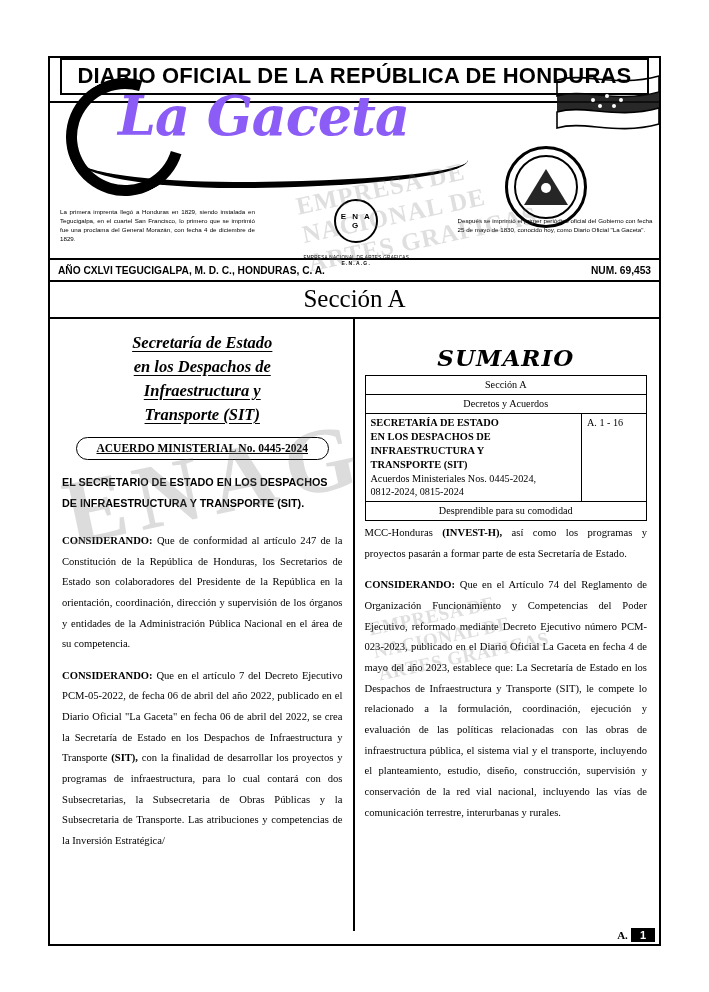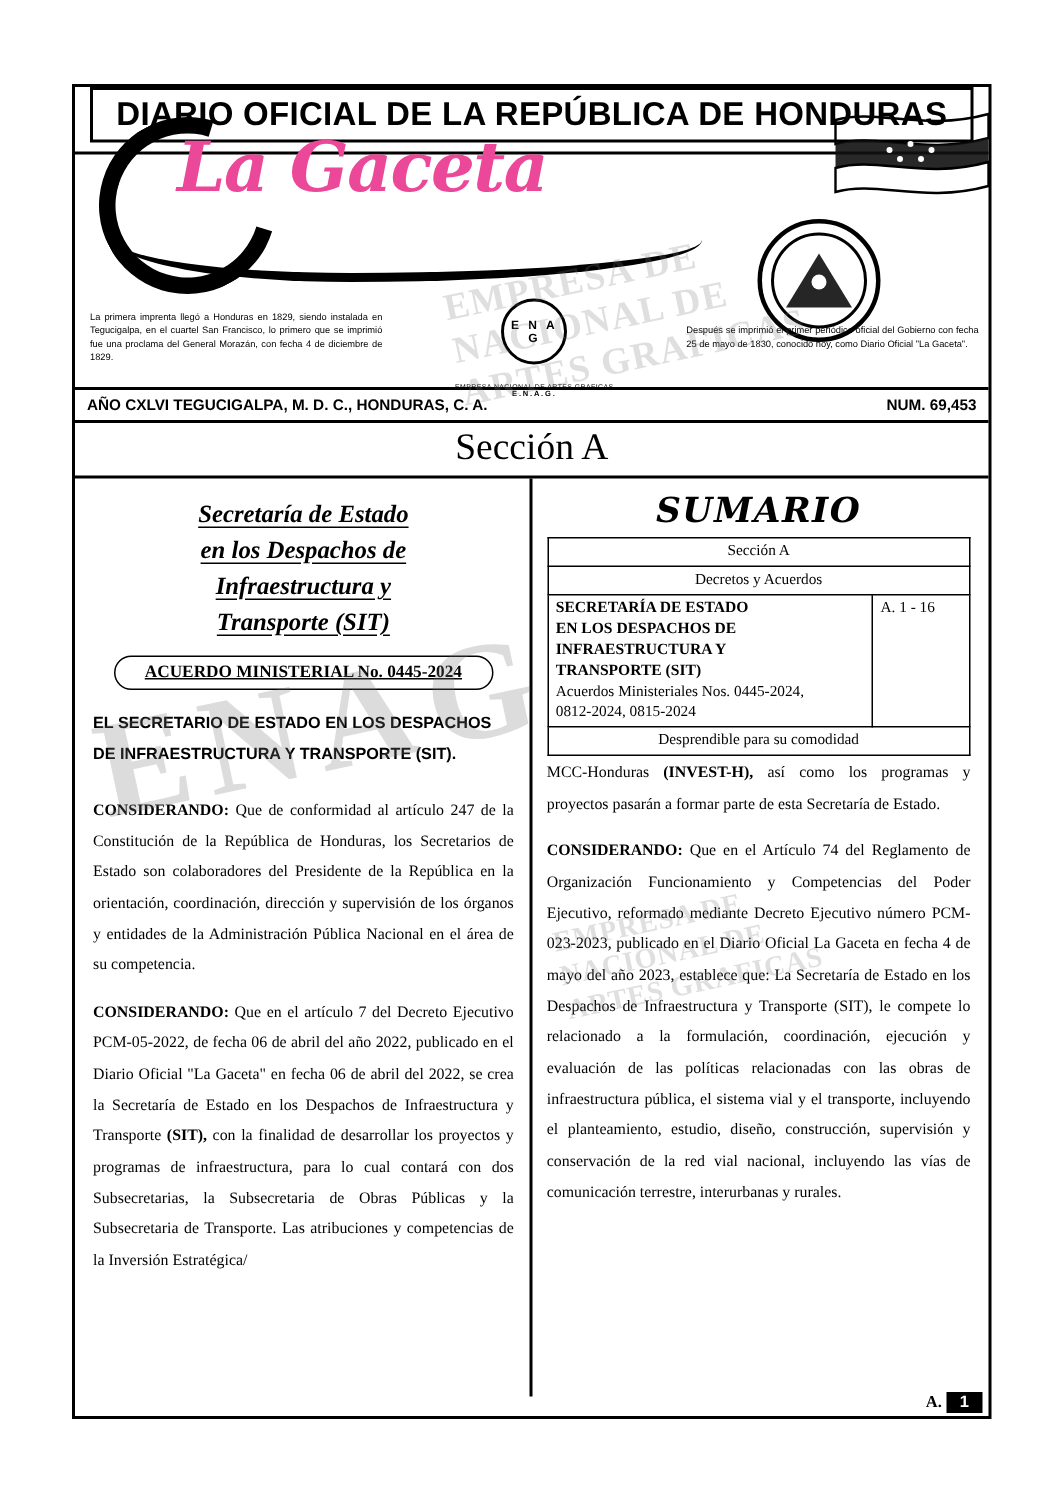--- a/index.html
+++ b/index.html
@@ -4,21 +4,21 @@
 <style>
   html,body{margin:0;padding:0;background:#d8d8d8;}
   body{font-family:"Liberation Serif", serif;}
   .page{position:relative;width:709px;height:992px;background:#ffffff;margin:0 auto;overflow:hidden;}
   .sheet{position:absolute;left:48px;top:56px;width:613px;height:890px;border:2px solid #000;background:#fff;box-sizing:border-box;}
 
   
   .masthead{position:relative;height:136px;border-bottom:0;}
   .logo-wrap{position:absolute;left:10px;top:6px;width:430px;height:120px;}
   .logo-c{position:absolute;left:6px;top:14px;width:96px;height:96px;border:11px solid #000;border-radius:50%;border-right-color:transparent;transform:rotate(-28deg);}
-  .logo-text{position:absolute;left:58px;top:20px;font-family:"DejaVu Serif", serif;font-style:italic;font-weight:700;font-size:46px;letter-spacing:-1px;color:#ec4899;white-space:nowrap;}
+  .logo-text{position:absolute;left:58px;top:20px;font-family:"DejaVu Serif", serif;font-style:italic;font-weight:700;font-size:54px;letter-spacing:-1px;color:#8b5cf6;white-space:nowrap;}
   .logo-swoosh{position:absolute;left:18px;top:96px;width:390px;height:22px;border-bottom:6px solid #000;border-radius:0 0 60% 40%/0 0 100% 100%;}
   .seal{position:absolute;left:455px;top:88px;width:82px;height:82px;border:3px solid #000;border-radius:50%;box-sizing:border-box;}
   .seal:before{content:"";position:absolute;left:6px;top:6px;right:6px;bottom:6px;border:2px solid #000;border-radius:50%;}
   .seal-tri{position:absolute;left:50%;top:20px;transform:translateX(-50%);width:0;height:0;border-left:22px solid transparent;border-right:22px solid transparent;border-bottom:36px solid #000;opacity:.85;}
   .seal-eye{position:absolute;left:50%;top:34px;transform:translateX(-50%);width:10px;height:10px;border-radius:50%;background:#fff;}
   .flag{position:absolute;left:505px;top:12px;width:112px;height:70px;}
   .flag svg{display:block;}
 
   .banner{margin:0 10px;border:2px solid #000;text-align:center;font-family:"Liberation Sans", sans-serif;font-weight:700;font-size:22px;letter-spacing:.2px;padding:3px 0 4px;}
   .sep-h{border-top:2px solid #000;margin-top:6px;}
@@ -33,21 +33,21 @@
   .enag-sub2{font-family:"Liberation Sans", sans-serif;font-size:5px;font-weight:700;letter-spacing:1.2px;}
 
   
   .issue{display:flex;align-items:center;justify-content:space-between;height:20px;border-bottom:2px solid #000;font-family:"Liberation Sans", sans-serif;font-weight:700;font-size:10.2px;padding:0 8px;gap:12px;}
   .issue .mid{flex:1;text-align:center;}
   .seccion-a{text-align:center;font-family:"Liberation Serif", serif;font-size:25px;padding:3px 0 4px;border-bottom:2px solid #000;}
 
   
   .body{display:flex;height:612px;}
   .colL{width:50%;box-sizing:border-box;padding:8px 10px 0 12px;border-right:2px solid #000;}
-  .colR{width:50%;box-sizing:border-box;padding:8px 12px 0 10px;}
+  .colR{width:50%;box-sizing:border-box;padding:25px 12px 0 10px;}
 
   .dept-title{font-family:"Liberation Serif", serif;font-style:italic;font-weight:700;font-size:16.5px;line-height:1.45;text-align:center;text-decoration:underline;text-underline-offset:3px;margin:4px 2px 10px;}
   .acuerdo{border:1.5px solid #000;border-radius:14px;text-align:center;font-family:"Liberation Serif", serif;font-weight:700;font-size:11.5px;padding:4px 0 5px;margin:4px 14px 12px;text-decoration:underline;}
   .lead{font-family:Liberation Sans, sans-serif;font-weight:700;font-size:10.8px;line-height:2.0;margin:0 0 16px;}
   p.tx{font-size:10.6px;line-height:1.95;text-align:justify;margin:0 0 11px;}
   p.tx b{font-weight:700;}
 
   
   .sumario-t{text-align:center;font-family:"DejaVu Serif", serif;font-weight:700;font-style:italic;font-size:23px;letter-spacing:1px;margin:0 0 4px;}
   table.sum{width:100%;border-collapse:collapse;font-family:"Liberation Serif", serif;}

